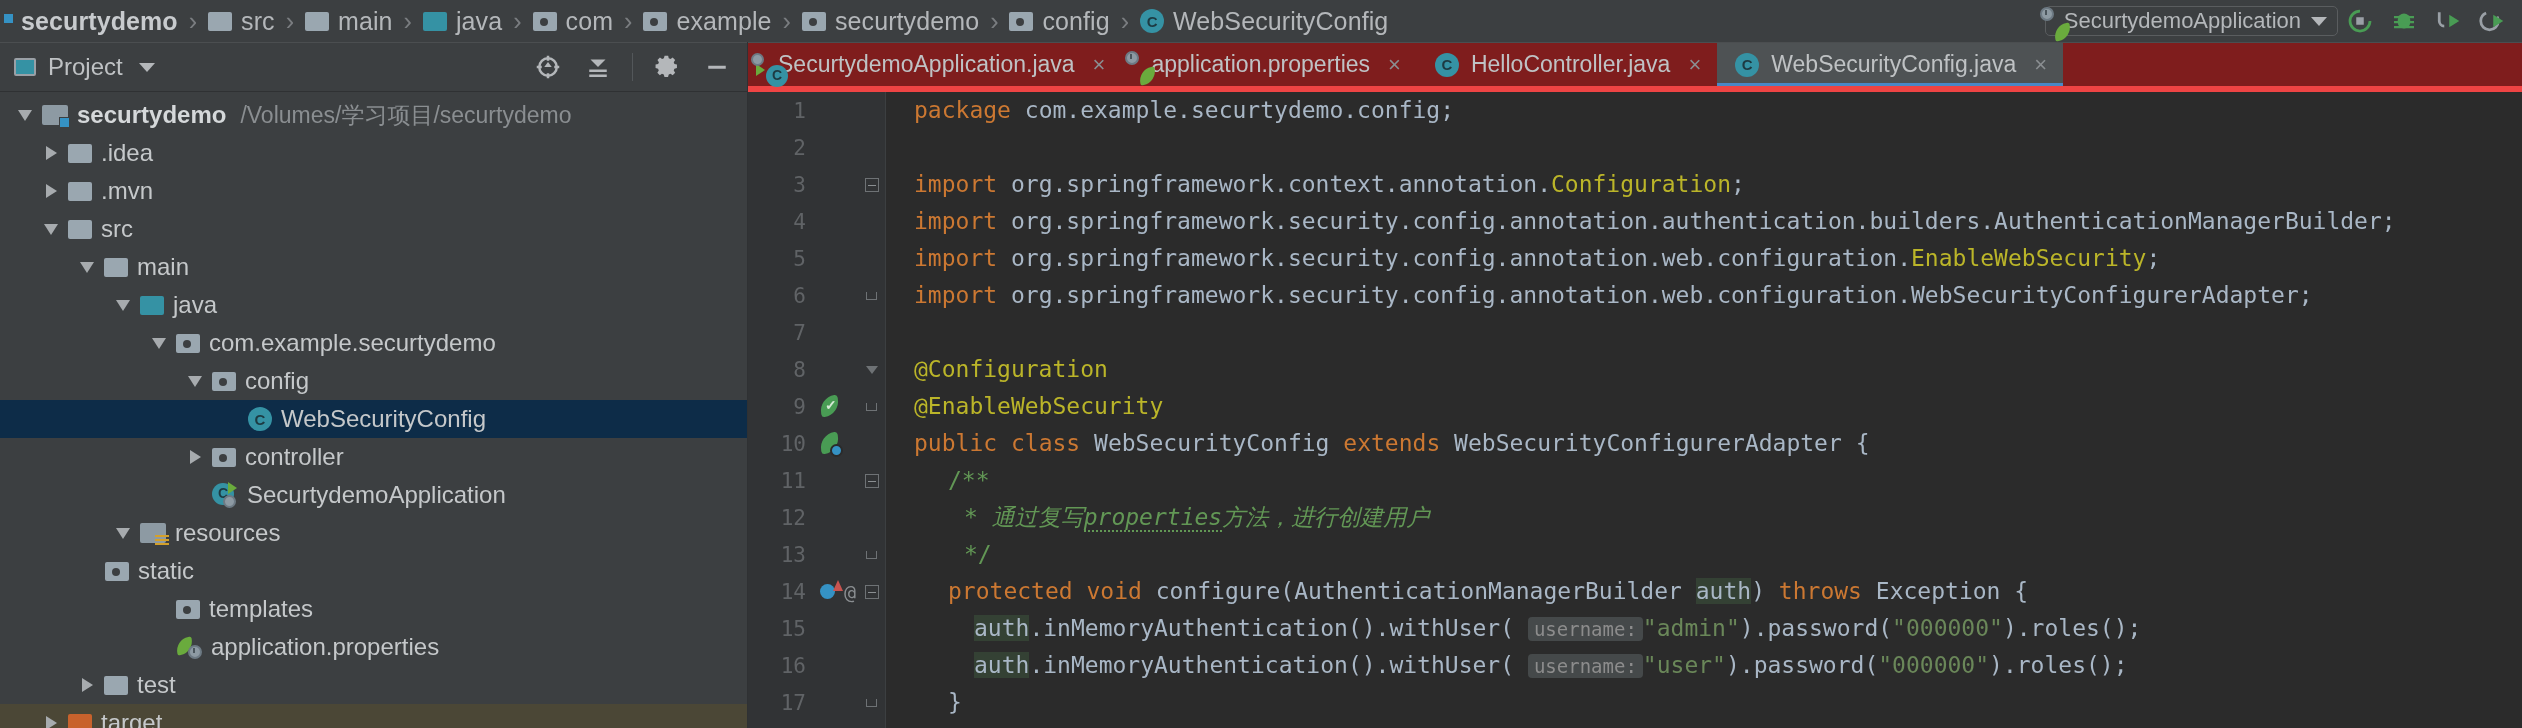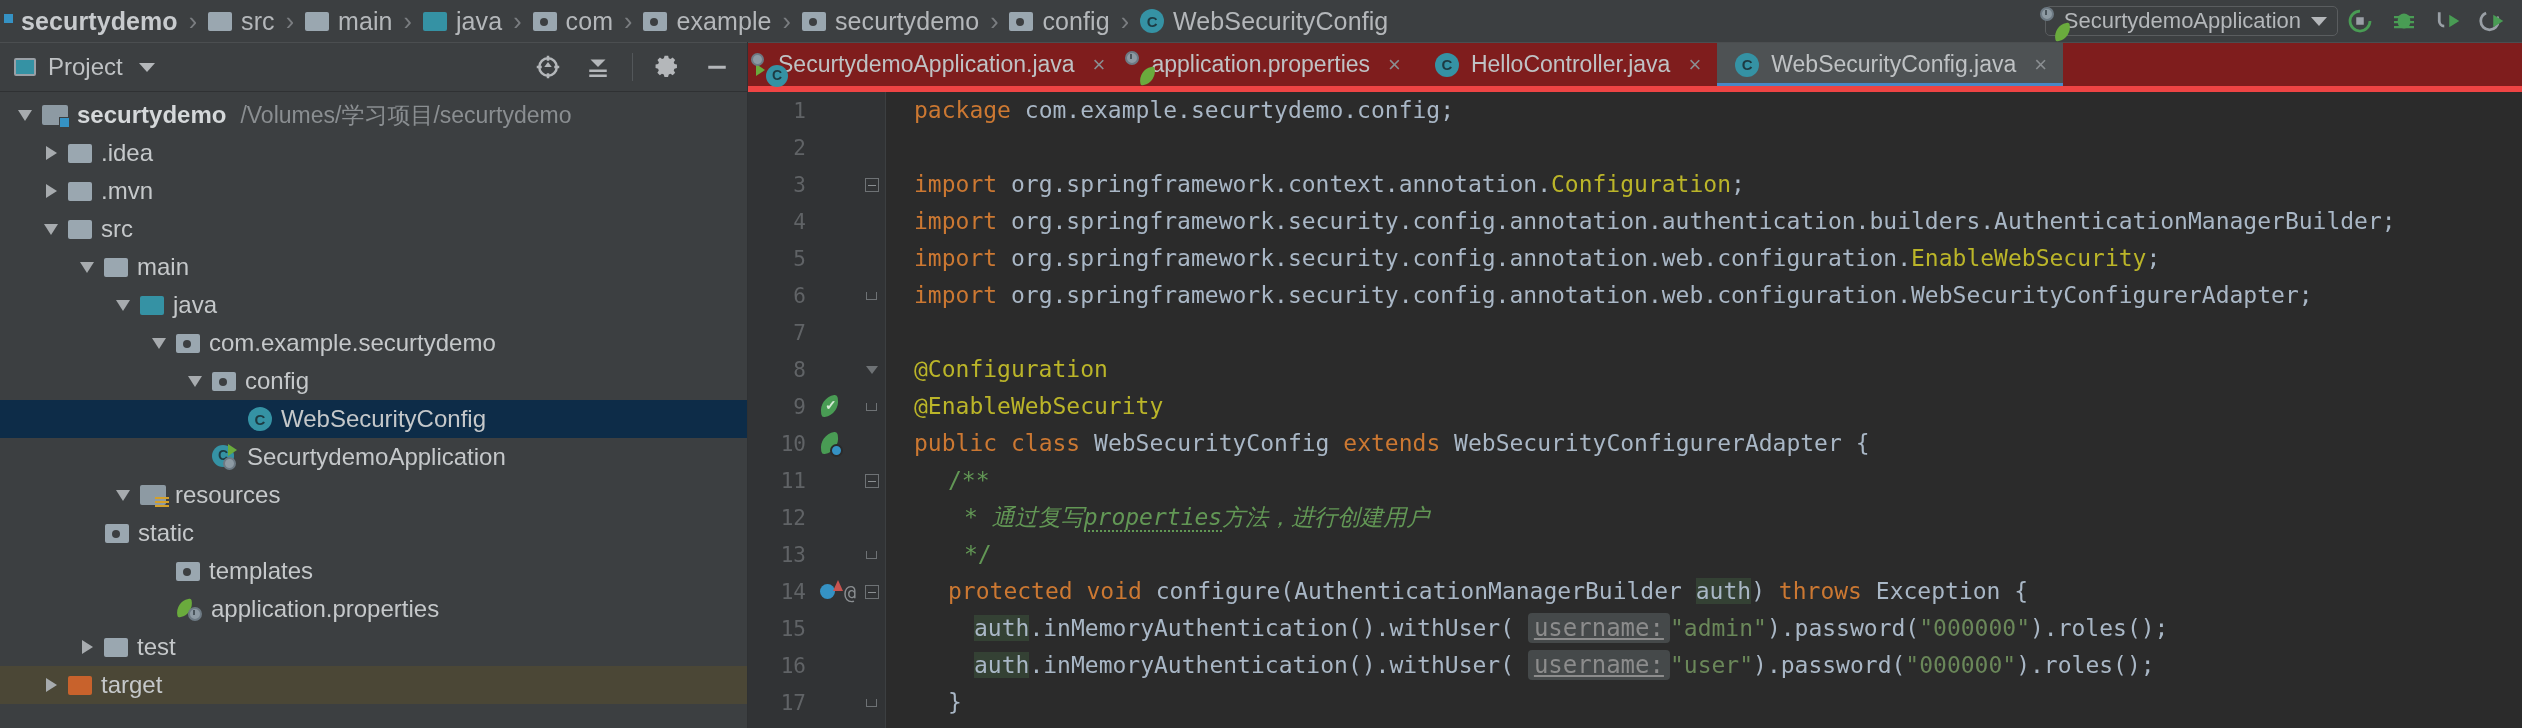--- a/index.html
+++ b/index.html
@@ -123,21 +123,21 @@
   .foldarrow { width: 0; height: 0; border-left: 6px solid transparent; border-right: 6px solid transparent; border-top: 8px solid #6e7275; }
 
   .code-text { font-family: "DejaVu Sans Mono", monospace; font-size: 23px; line-height: 37px; white-space: pre; color: #a9b7c6; }
   .kw { color: #cc7832; }
   .anno { color: #bbb529; }
   .cls { color: #bbb529; }
   .str { color: #6a8759; }
   .cmt { color: #629755; font-style: italic; }
   .cmt-plain { color: #629755; }
   .ident { color: #a9b7c6; }
-  .hint { background: #45494a; color: #8c8c8c; border-radius: 4px; padding: 1px 6px; font-size: 24px; text-decoration: underline; }
+  .hint { background: #45494a; color: #8c8c8c; border-radius: 4px; padding: 1px 6px; font-size: 19px; }
   .hl-var { background: #344134; }
   .spell { border-bottom: 2px dotted #629755; }
   .bean { width: 22px; height: 24px; position: relative; }
   .bean .leafg { position:absolute; left:0; top:1px; width:19px; height:20px; background:#499c54; border-radius: 16px 3px 16px 3px; transform: rotate(-10deg); }
   .bean .tick { position:absolute; left:5px; top:2px; color:#d6e9d6; font-size:14px; font-weight:bold; }
   .bean .dot { position:absolute; right:-1px; bottom:-1px; width:13px; height:13px; border-radius:50%; background:#3592c4; border:2px solid #2b2b2b;}
   .override { width: 22px; height: 22px; position: relative; }
   .override .circ { position:absolute; left:0; top:3px; width:15px; height:15px; border-radius:50%; background:#3592c4; }
   .override .arr { position:absolute; left:13px; top:-1px; width:0; height:0; border-left:5px solid transparent; border-right:5px solid transparent; border-bottom:11px solid #c75450;}
   .at-sym { color:#8a8e91; font-size: 20px; font-family: "DejaVu Sans Mono", monospace; }
@@ -367,20 +367,29 @@
         </div>
 
         <div class="trow selected" style="padding-left:218px">
           <span class="tarrow empty"></span>
           <span class="ticon">
               <span class="ic ic-class">C</span>
             </span>
           <span class="tlabel">WebSecurityConfig</span>
         </div>
 
+        <div class="trow" style="padding-left:182px">
+          <span class="tarrow">
+              <span class="r"></span>
+            </span>
+          <span class="ticon">
+              <span class="ic ic-pkg"></span>
+            </span>
+          <span class="tlabel">controller</span>
+        </div>
 
         <div class="trow" style="padding-left:182px">
           <span class="tarrow empty"></span>
           <span class="ticon">
             <span class="ic-springclass">
                 <span class="cc"></span>
                 <span class="play"></span>
                 <span class="gear2"></span>
               </span>
           </span>

